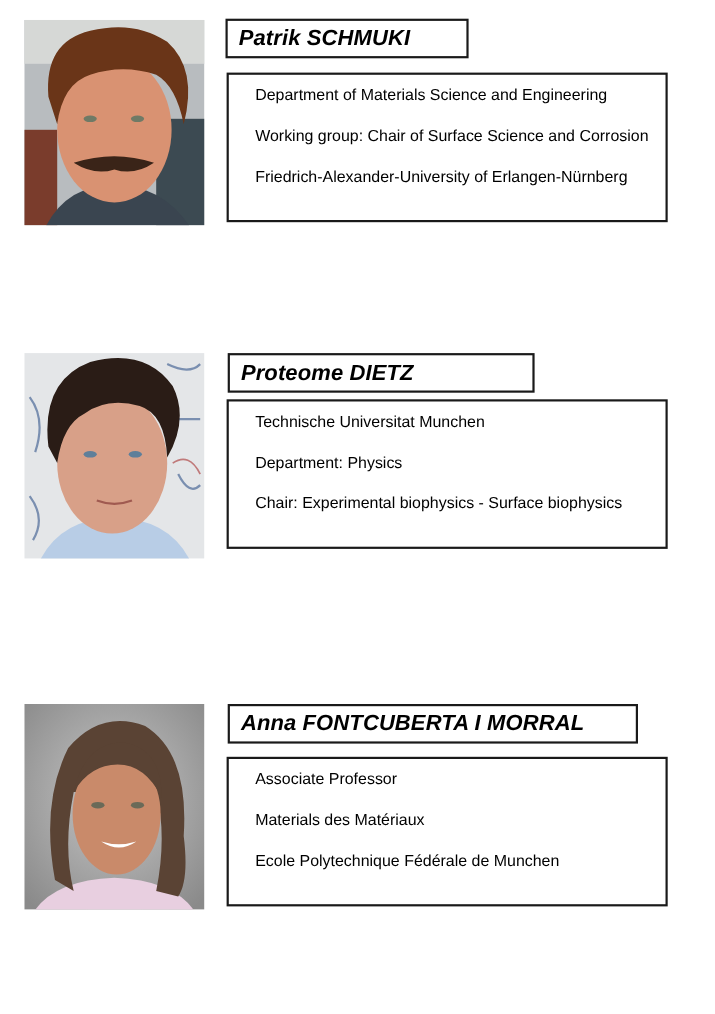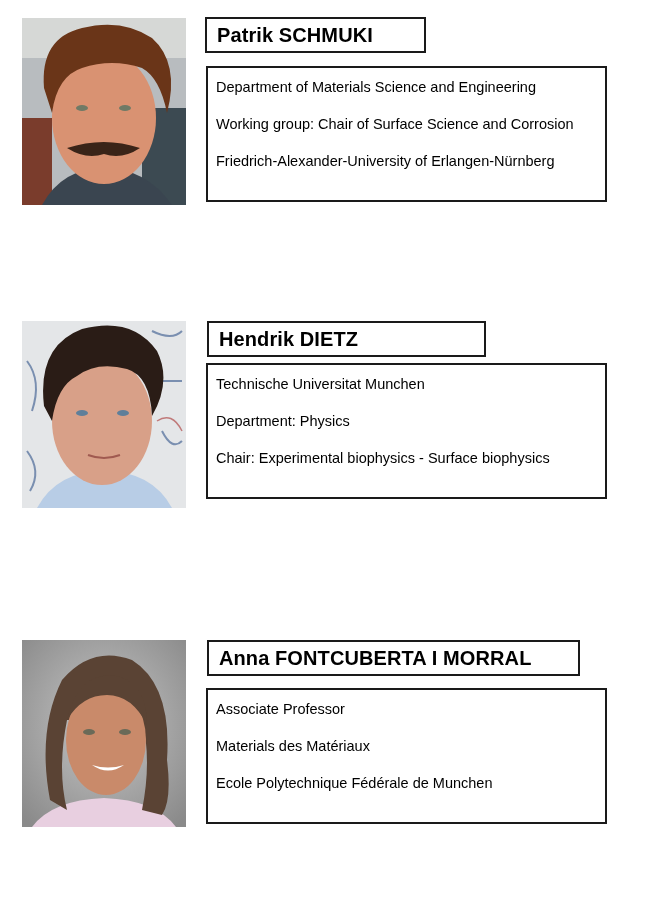--- a/index.html
+++ b/index.html
@@ -8,26 +8,26 @@
       font-family: "Liberation Sans", "DejaVu Sans", sans-serif; color: #000;
     }
     .profile { position: absolute; left: 0; width: 650px; height: 200px; }
     .photo {
       position: absolute; left: 22px; width: 164px; height: 187px; overflow: hidden;
     }
     .photo svg { display: block; width: 100%; height: 100%; }
     .name-box {
       position: absolute; height: 36px; box-sizing: border-box;
       border: 2px solid #1a1a1a; background: #fff;
-      padding: 0 0 0 10px; display: flex; align-items: center;
+      padding: 0 0 0 10px; display: flex; align-items: center; font-style: italic;
     }
     .name-text { font-size: 20px; font-weight: bold; letter-spacing: 0.1px; white-space: nowrap; }
     .detail-box {
       position: absolute; left: 206px; width: 401px; height: 136px; box-sizing: border-box;
-      border: 2px solid #1a1a1a; background: #fff; padding: 10px 0 0 8px;
+      border: 2px solid #1a1a1a; background: #fff; padding: 10px 0 0 24px;
     }
     .detail-line { font-size: 14.5px; line-height: 18px; margin: 0 0 19px 0; white-space: nowrap; }
   </style>
 </head>
 <body>
 
 <section class="profile" style="top:0px;">
   <div class="photo" style="top:18px;">
     <svg viewBox="0 0 164 187" preserveAspectRatio="none">
       <rect width="164" height="187" fill="#b8bcbf"></rect>
@@ -60,21 +60,21 @@
       <path d="M135 100 Q150 90 160 110" stroke="#c07a7a" stroke-width="1.5" fill="none"></path>
       <path d="M15 187 Q35 150 82 150 Q130 150 150 187 Z" fill="#b8cde6"></path>
       <ellipse cx="80" cy="100" rx="50" ry="64" fill="#d8a088"></ellipse>
       <path d="M22 85 Q15 25 60 8 Q110 -5 135 30 Q150 60 130 95 Q128 55 105 48 Q75 40 55 55 Q35 65 30 100 Z" fill="#2a1c16"></path>
       <ellipse cx="60" cy="92" rx="6" ry="3" fill="#5f7f9a"></ellipse>
       <ellipse cx="101" cy="92" rx="6" ry="3" fill="#5f7f9a"></ellipse>
       <path d="M66 134 Q82 140 98 134" stroke="#a05a50" stroke-width="2" fill="none"></path>
     </svg>
   </div>
   <div class="name-box" style="left:207px; top:321px; width:279px;">
-    <span class="name-text">Hendrik DIETZ</span>
+    <span class="name-text">Proteome DIETZ</span>
   </div>
   <div class="detail-box" style="top:363px;">
     <p class="detail-line">Technische Universitat Munchen</p>
     <p class="detail-line">Department: Physics</p>
     <p class="detail-line">Chair: Experimental biophysics - Surface biophysics</p>
   </div>
 </section>
 
 <section class="profile" style="top:16px;">
   <div class="photo" style="top:624px;">

